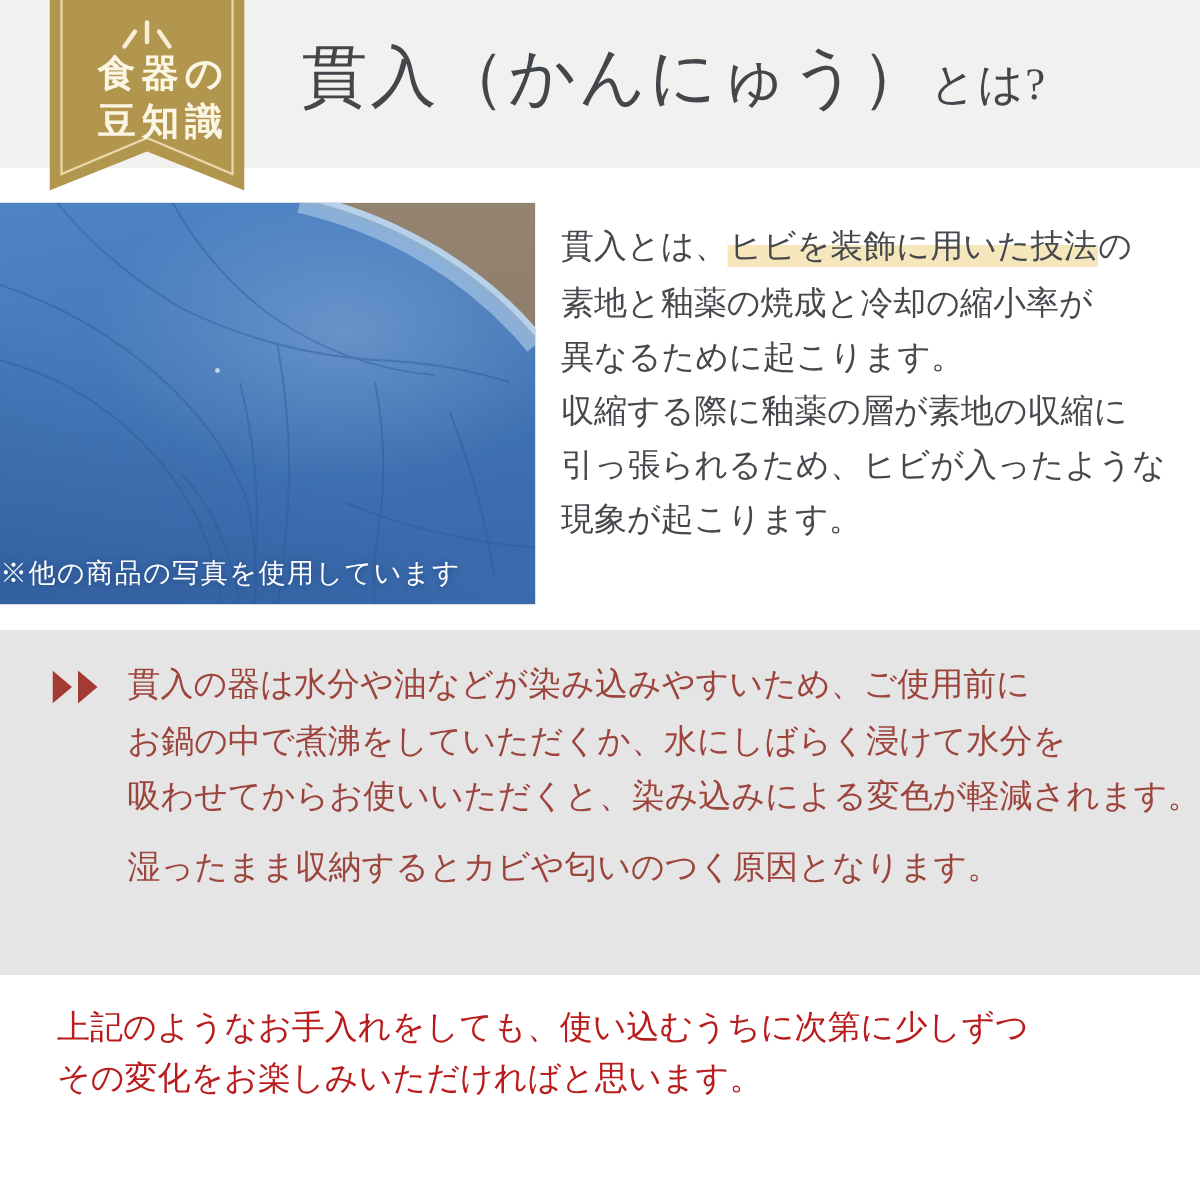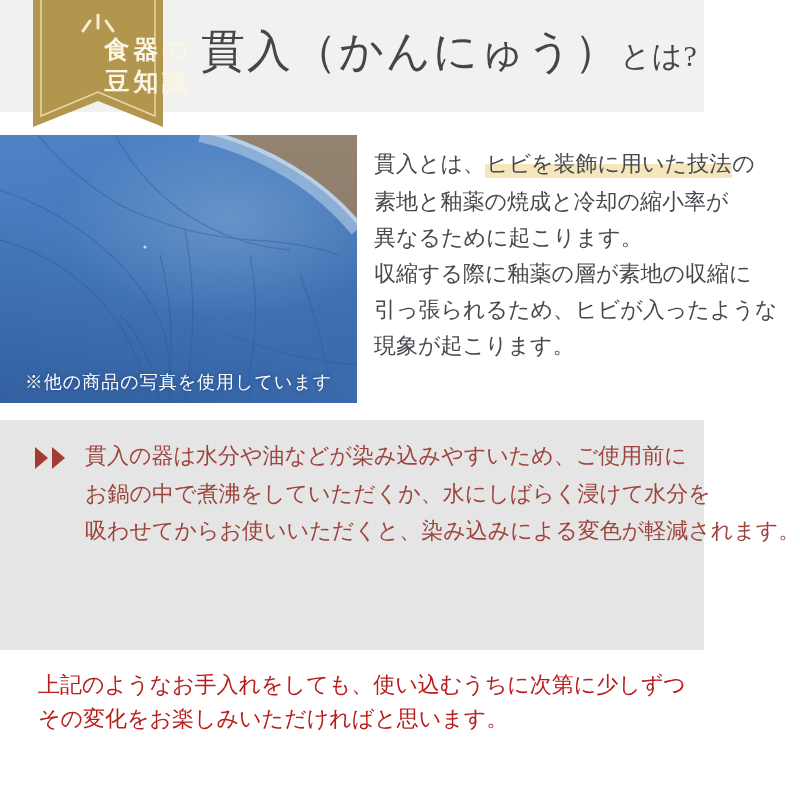--- a/index.html
+++ b/index.html
@@ -1,46 +1,46 @@
 <!DOCTYPE html>
 <html lang="ja"><head>
 <meta charset="utf-8">
 <style>
   html,body{margin:0;padding:0;}
   body{
     width:800px;height:800px;position:relative;overflow:hidden;
     background:#ffffff;
     font-family:"Liberation Serif","DejaVu Serif",serif;
   }
-  .band{position:absolute;left:0;width:704px;}
+  .band{position:absolute;left:0;width:800px;}
   .band-top{top:0;height:112px;background:#f1f1ef;}
   .band-care{top:420px;height:230px;background:#e5e5e5;}
 
   
   .page-title{
     position:absolute;left:201px;top:22px;margin:0;
     font-size:44px;font-weight:500;color:#43474b;letter-spacing:2px;
     white-space:nowrap;
   }
   .title-suffix{font-size:30px;letter-spacing:1px;}
 
   
   .ribbon{position:absolute;left:33px;top:0;width:130px;height:128px;}
   .ribbon svg{position:absolute;left:0;top:0;}
   .ribbon-text{
     position:absolute;left:0;top:33px;width:148px;text-align:center;
     font-family:"Liberation Sans","DejaVu Sans",sans-serif;
     font-size:25px;line-height:32px;font-weight:600;letter-spacing:4px;
-    color:#fbf5e3;text-indent:4px;margin-left:39px;
+    color:#fbf5e3;text-indent:4px;
   }
 
   
   .photo{position:absolute;left:0;top:135px;width:357px;height:268px;overflow:hidden;}
   .photo-caption{
-    position:absolute;left:0;right:0;bottom:9px;text-align:center;
+    position:absolute;left:0;right:0;bottom:9px;
     color:#ffffff;font-size:18px;letter-spacing:1px;
     text-shadow:0 0 4px rgba(10,30,80,.45);
   }
 
   
   .desc{
     position:absolute;left:374px;top:146px;
     font-size:22px;line-height:36px;color:#45494d;
   }
   .desc div{white-space:nowrap;}
@@ -150,20 +150,21 @@
     <polygon points="0,0 13,11 0,22" fill="#a43b33"></polygon>
     <polygon points="17,0 30,11 17,22" fill="#a43b33"></polygon>
   </svg>
   <div class="care-text">
     <div class="care-p1">
       <div>貫入の器は水分や油などが染み込みやすいため、ご使用前に</div>
       <div>お鍋の中で煮沸をしていただくか、水にしばらく浸けて水分を</div>
       <div>吸わせてからお使いいただくと、染み込みによる変色が軽減されます。</div>
     </div>
     <div class="care-p2">
+      <div>湿ったまま収納するとカビや匂いのつく原因となります。</div>
     </div>
   </div>
 </div>
 
 <div class="footer-text">
   <div>上記のようなお手入れをしても、使い込むうちに次第に少しずつ</div>
   <div>その変化をお楽しみいただければと思います。</div>
 </div>
 
 </body></html>

